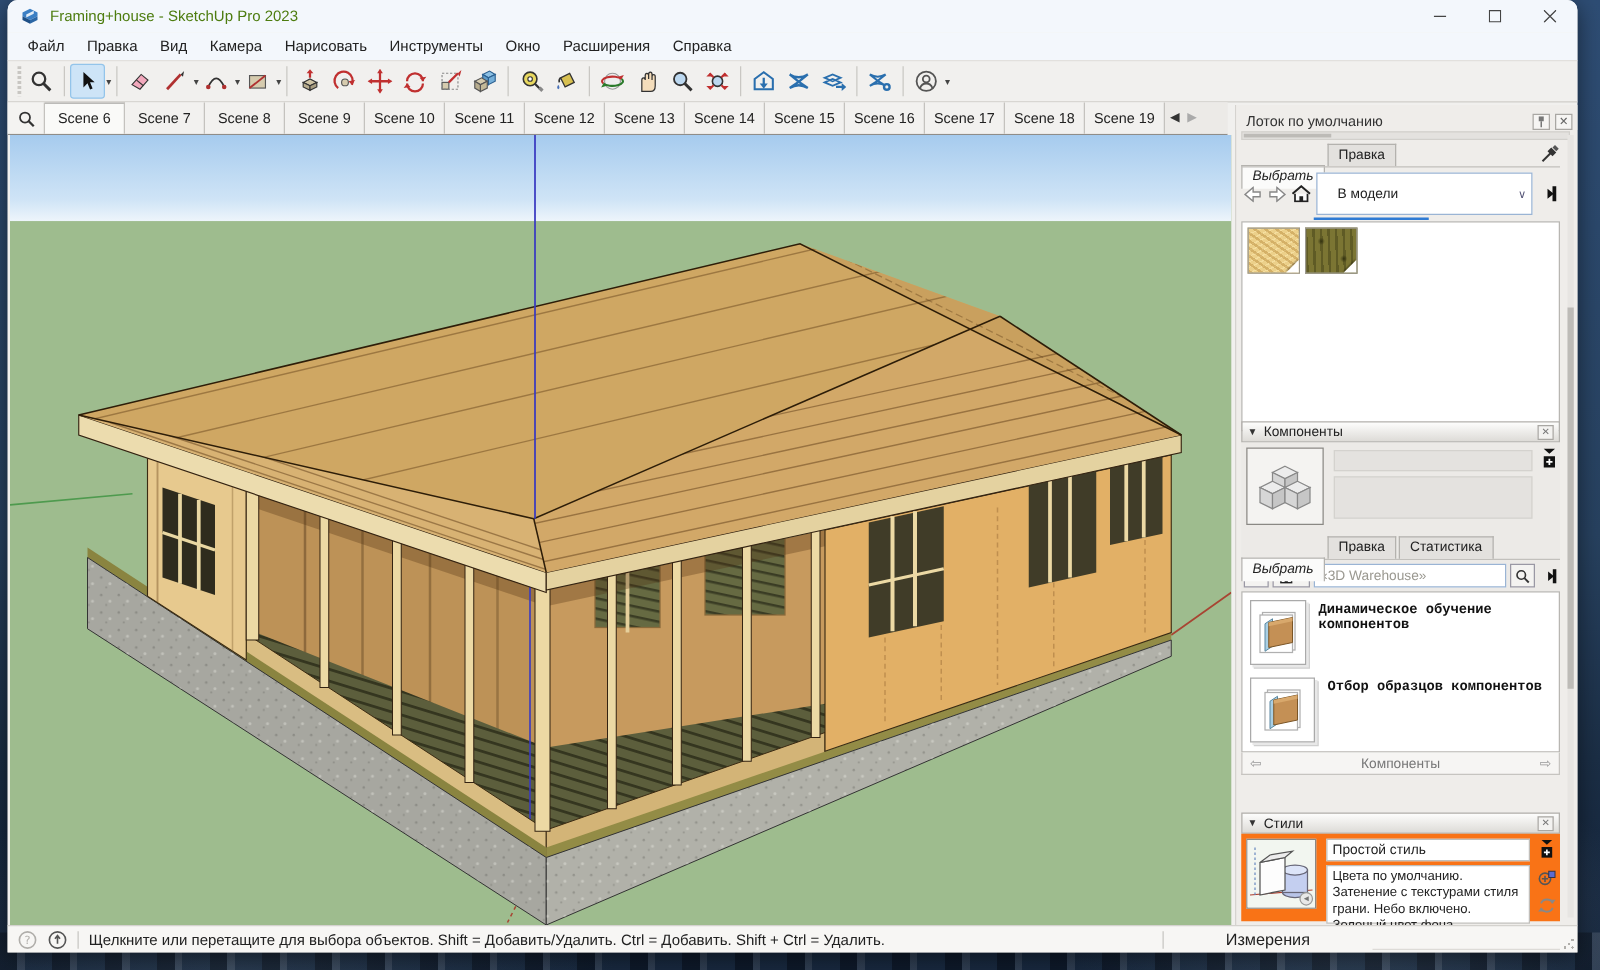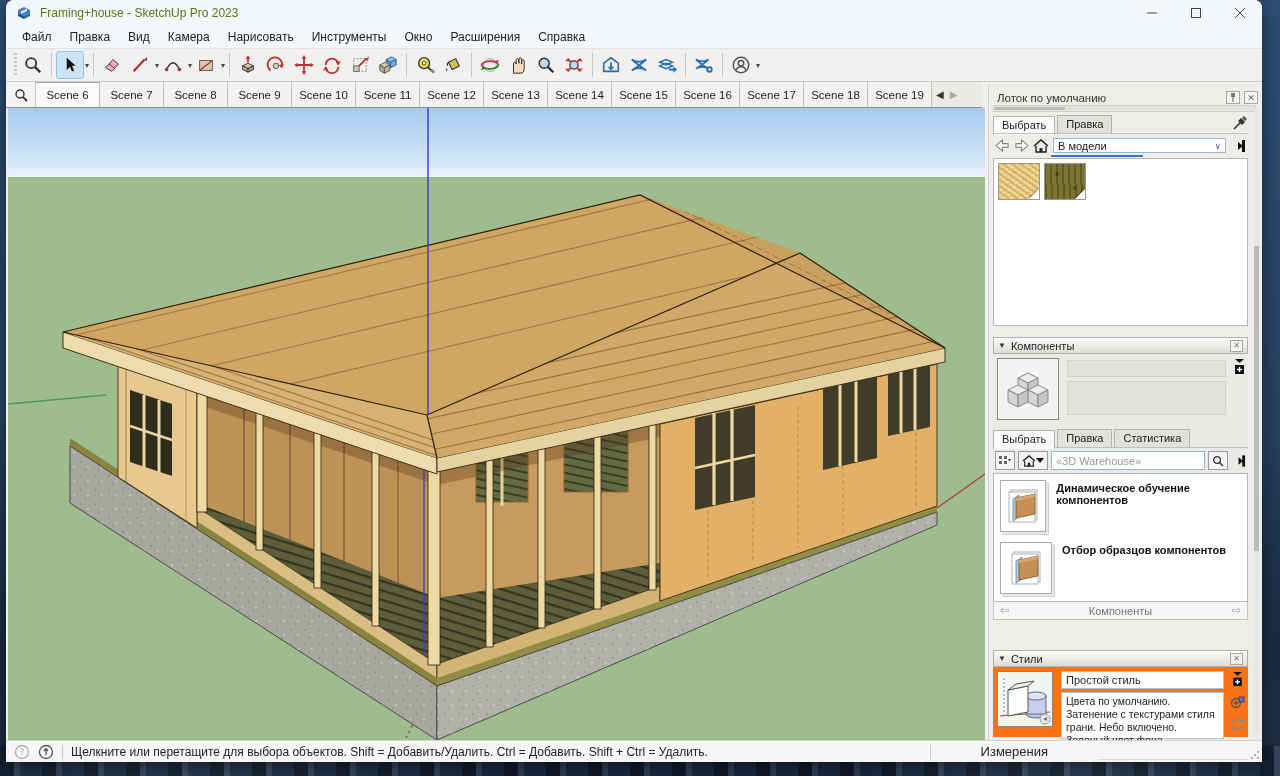--- a/index.html
+++ b/index.html
@@ -61,25 +61,25 @@
   .tray-header { height:20px; display:flex; align-items:flex-end; font-size:11.5px; color:#333; padding-left:8px; background:#efedea; }
   .tray-header .sp { flex:1; }
   .mini-btn { width:14px; height:13px; border:1px solid #a9a7a3; background:#f6f5f3; margin-right:4px;
     display:flex; align-items:center; justify-content:center; font-size:9px; color:#666; }
   .tray-hscroll { height:7px; margin:1px 6px 0 4px; background:#e4e2df; border:1px solid #d2d0cc; position:relative; }
   .tray-hscroll .thumb { position:absolute; left:1px; top:1px; width:70px; height:3px; background:#bdbbb7; }
 
   .panel { position:absolute; left:4px; right:14px; }
   .ptabs { display:flex; align-items:flex-end; height:19px; }
   .ptab { font-size:11px; color:#222; padding:2px 8px 3px; background:#e3e1de; border:1px solid #b4b2ae; border-bottom:none; margin-right:2px; }
-  .ptab.active { background:#fbfbfa; position:relative; top:2px; padding-bottom:4px; }
+  .ptab.active { background:#fbfbfa; position:relative; top:18px; padding-bottom:4px;font-style:italic; }
   .ptabs .sp { flex:1; }
   .nav-row { display:flex; align-items:center; gap:4px; padding:4px 2px 2px; }
-  .combo { flex:1; height:15px; background:#fff; border:1px solid #9ab4d4; font-size:11px; color:#222;
-    display:flex; align-items:center; padding:0 4px; position:relative; }
+  .combo { flex:1; height:34px; background:#fff; border:1px solid #9ab4d4; font-size:11px; color:#222;
+    display:flex; align-items:center; padding:0 16px; position:relative; }
   .combo .cv { font-size:9px; color:#557; position:absolute; right:4px; }
   .underline-accent { position:absolute; height:2px; background:#2f7bd4; }
   .mat-list { background:#fff; border:1px solid #b8b6b2; }
   .swatch { width:42px; height:37px; border:1px solid #9a988f; position:relative; float:left; margin:4px 0 0 4px; }
   .swatch.osb { background-color:#ecd08a;
      background-image: repeating-linear-gradient(35deg, rgba(176,128,48,.4) 0 2px, transparent 2px 5px),
        repeating-linear-gradient(-25deg, rgba(248,228,168,.7) 0 1px, transparent 1px 4px); }
   .swatch.dark { background-color:#7b7533;
      background-image: repeating-linear-gradient(88deg, rgba(30,30,5,.3) 0 2px, transparent 2px 6px),
        radial-gradient(circle 2px at 12px 10px, rgba(20,20,0,.6), transparent 3px),
@@ -706,21 +706,21 @@
           <svg width="12" height="12" viewBox="0 0 12 12">
               <circle cx="5" cy="5" r="3.4" fill="none" stroke="#333" stroke-width="1.3"></circle>
               <line x1="7.5" y1="7.5" x2="11" y2="11" stroke="#333" stroke-width="1.5"></line>
             </svg>
         </span>
         <svg width="15" height="14" viewBox="0 0 16 14">
             <rect x="12" y="1" width="3" height="12" fill="#111"></rect>
             <path d="M1,7 h7 v-4 l5,4 -5,4 v-4 z" fill="#111"></path>
           </svg>
       </div>
-      <div class="comp-list" style="height:129px;">
+      <div class="comp-list" style="height:129px;font-family:Liberation Mono, monospace;">
         <div class="comp-item">
           <div class="folder-card">
             <svg width="38" height="38" viewBox="0 0 38 38">
               <rect x="7" y="3" width="26" height="30" fill="#fff" stroke="#b0b0b0"></rect>
               <rect x="5" y="5" width="26" height="30" fill="#fff" stroke="#b0b0b0"></rect>
               <polygon points="9,12 15,8 15,30 9,34" fill="#a9cfe4" stroke="#5a87a0" stroke-width=".8"></polygon>
               <polygon points="12,11 31,7 31,27 12,31" fill="#c49055" stroke="#7a5526" stroke-width=".8"></polygon>
               <polygon points="12,11 31,7 31,10 12,14" fill="#d8a86c"></polygon>
             </svg>
           </div>

